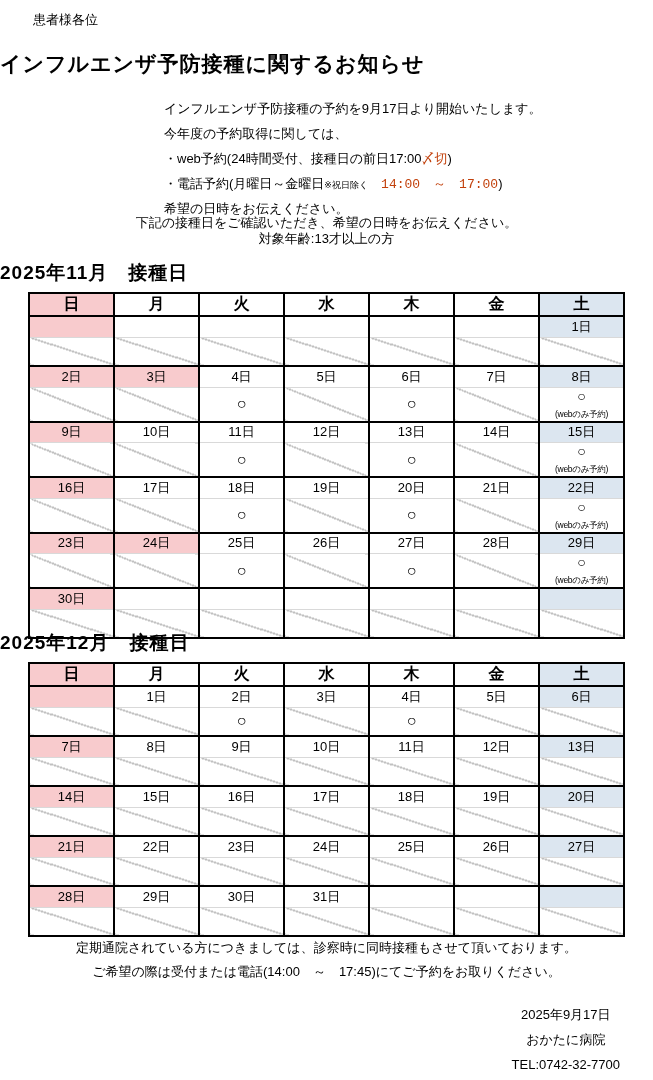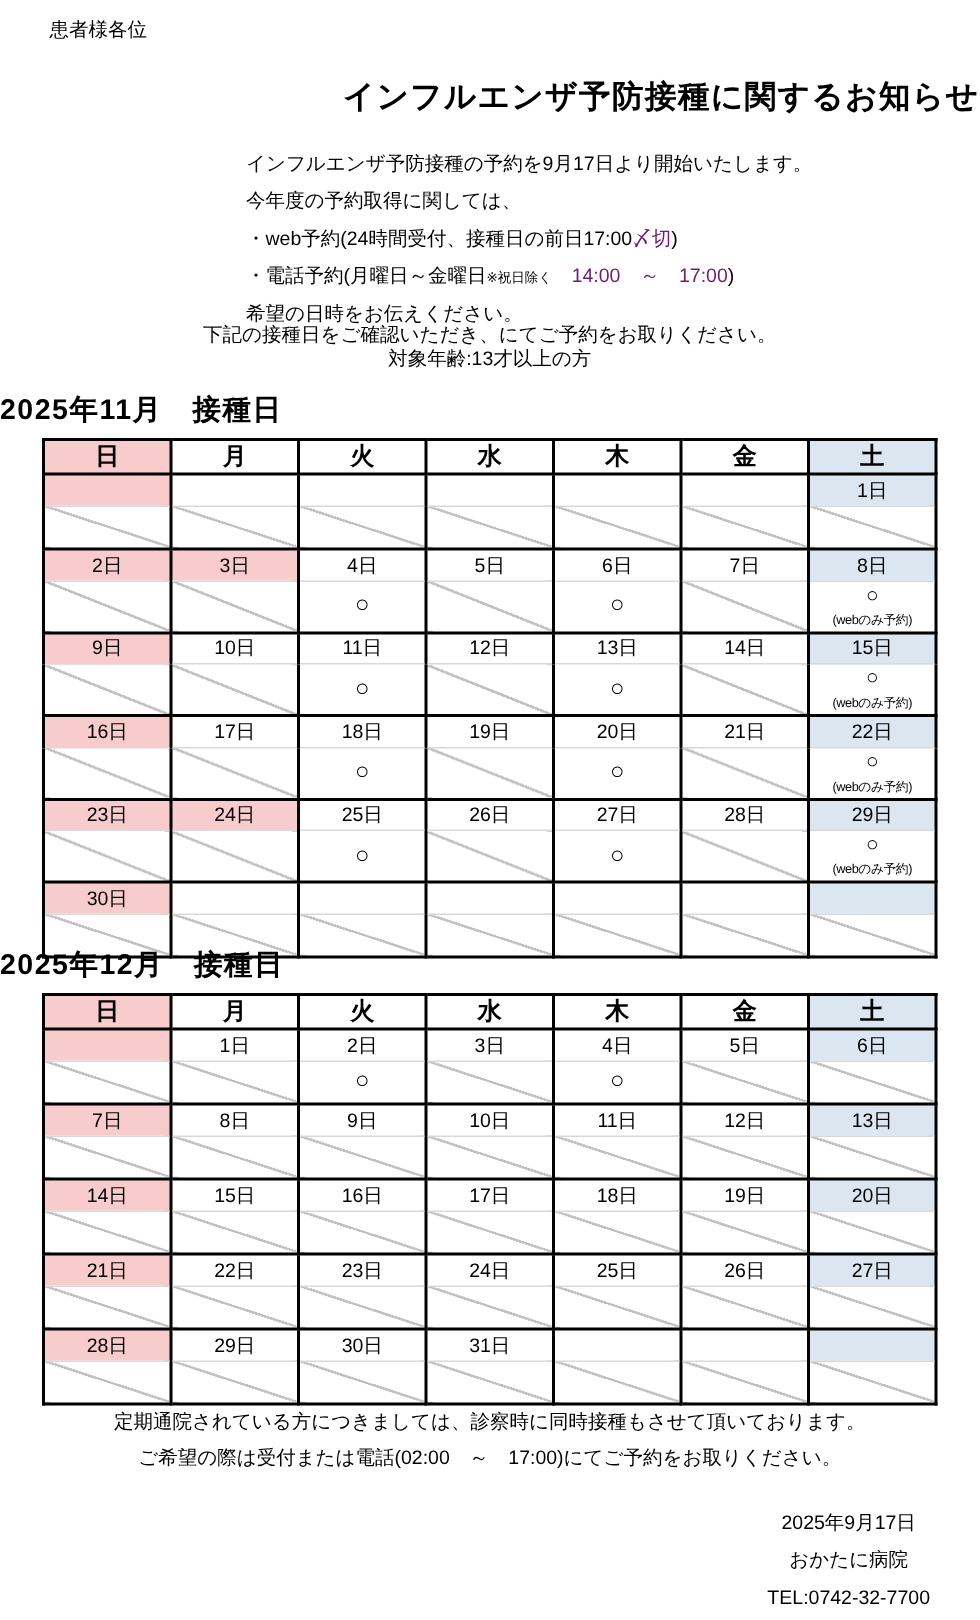--- a/index.html
+++ b/index.html
@@ -8,26 +8,26 @@
     width:653px; height:1080px;
     font-family:"Liberation Sans","DejaVu Sans",sans-serif;
     color:#000;
   }
   .page { position:relative; width:653px; height:1080px; background:#fff; overflow:hidden; }
 
   .salutation { position:absolute; left:33px; top:11px; font-size:13px; }
 
   .doc-title {
     position:absolute; left:0; right:0; top:50px;
-    text-align:right; font-size:21px; font-weight:bold; letter-spacing:1px;
+    text-align:left; font-size:21px; font-weight:bold; letter-spacing:1px;
   }
 
   .intro { position:absolute; left:120px; top:96px; font-size:13px; white-space:nowrap;margin-left:44px; }
   .intro .iline { line-height:25px; height:25px; }
-  .red { color:#701a75; }
+  .red { color:#c2410c;font-family:Liberation Mono, monospace; }
   .small-note { font-size:9px; }
 
   .intro-center {
     position:absolute; left:0; right:0; top:215px;
     text-align:center; font-size:13px; line-height:16px; white-space:nowrap;
   }
 
   .cal-title { position:absolute; left:0; right:0; text-align:left; font-size:19px; font-weight:bold; letter-spacing:1px; }
   #cal-title-0 { top:260px; }
   #cal-title-1 { top:630px; }
@@ -72,21 +72,21 @@
 
   <div class="intro">
     <div class="iline"><span>インフルエンザ予防接種の予約を9月17日より開始いたします。</span></div>
     <div class="iline"><span>今年度の予約取得に関しては、</span></div>
     <div class="iline"><span>・web予約(24時間受付、接種日の前日17:00</span><span class="red">〆切</span><span>)</span></div>
     <div class="iline"><span>・電話予約(月曜日～金曜日</span><span class="small-note">※祝日除く</span><span class="red">　14:00　～　17:00</span><span>)</span></div>
     <div class="iline"><span>希望の日時をお伝えください。</span></div>
   </div>
 
   <div class="intro-center">
-    <div>下記の接種日をご確認いただき、にてご予約をお取りください。</div>
+    <div>下記の接種日をご確認いただき、希望の日時をお伝えください。</div>
     <div>対象年齢:13才以上の方</div>
   </div>
 
   <div class="cal-title" id="cal-title-0">2025年11月　接種日</div>
   <table class="cal-table" id="cal-0">
       <thead>
         <tr>
           <th class="pink">日</th>
           <th class="">月</th>
           <th class="">火</th>
@@ -330,21 +330,21 @@
           <td class="slash"></td>
           <td class="slash"></td>
           <td class="slash"></td>
           <td class="slash"></td>
         </tr>
       </tbody>
     </table>
 
   <div class="notes">
     <div>定期通院されている方につきましては、診察時に同時接種もさせて頂いております。</div>
-    <div>ご希望の際は受付または電話(02:00　～　17:00)にてご予約をお取りください。</div>
+    <div>ご希望の際は受付または電話(14:00　～　17:45)にてご予約をお取りください。</div>
   </div>
 
   <div class="footer">
     <div>2025年9月17日</div>
     <div>おかたに病院</div>
     <div>TEL:0742-32-7700</div>
   </div>
 
 </div>
 

